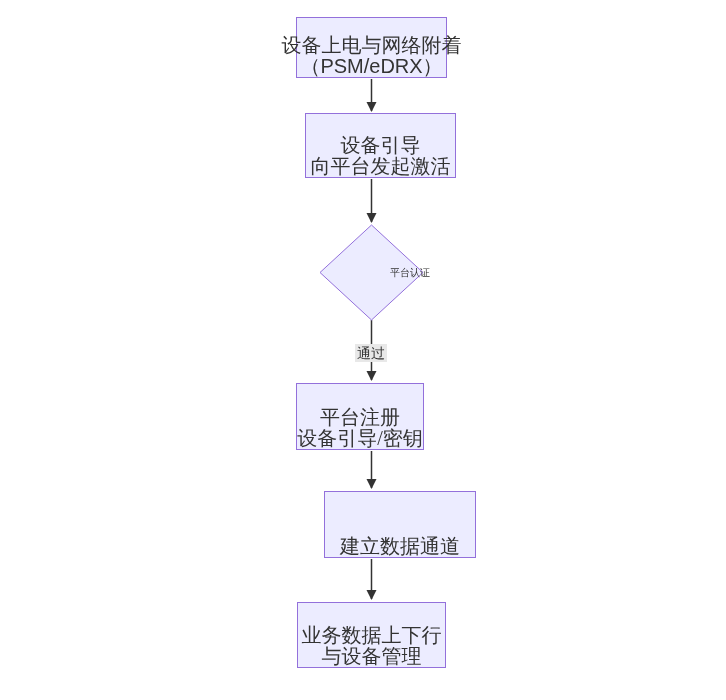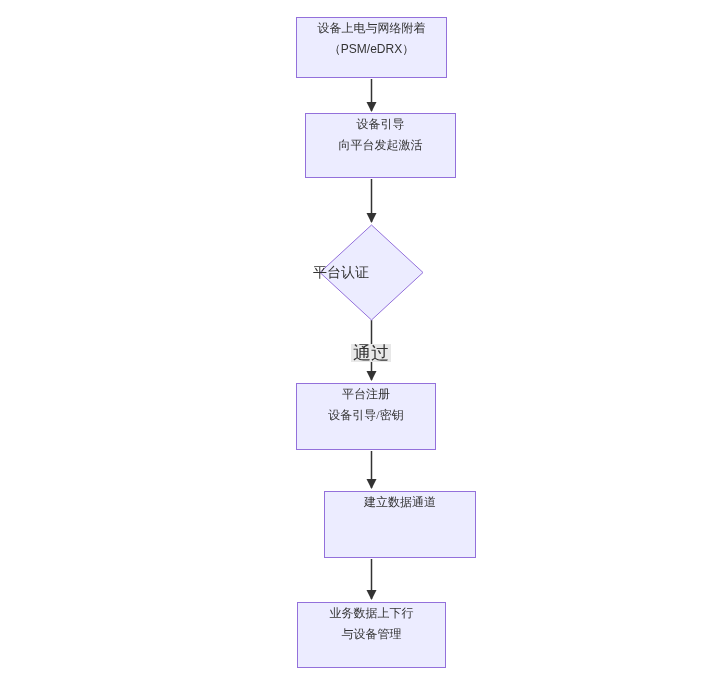--- a/index.html
+++ b/index.html
@@ -40,53 +40,53 @@
     stroke: var(--node-border);
     stroke-width: 1;
   }
   .flow-node {
     position: absolute;
     background: var(--node-fill);
     border: 1px solid var(--node-border);
     display: flex;
     flex-direction: column;
     align-items: center;
-    justify-content: flex-start;
+    justify-content: flex-end;
     text-align: center;
     color: var(--text);
-    font-size: 12px;
+    font-size: 20px;
     line-height: 21px;
   }
   .node-line { display: block; white-space: nowrap; }
   .diamond-label {
     position: absolute;
-    left: 313px;
+    left: 329px;
     top: 262px;
     width: 101px;
-    text-align: left;
+    text-align: right;
     color: var(--text);
-    font-size: 14px;
+    font-size: 10px;
     line-height: 21px;
   }
   .edge-label {
     position: absolute;
     left: 371px;
     top: 344px;
     transform: translateX(-50%);
     background: var(--edge-label-bg);
     color: var(--text);
-    font-size: 18px;
+    font-size: 14px;
     line-height: 16px;
     padding: 1px 2px;
     white-space: nowrap;
   }
   
   #node-power-attach  { left: 296px; top: 17px;  width: 151px; height: 61px; }
   #node-bootstrap     { left: 296px; top: 113px; width: 151px; height: 65px; margin-left: 9px; }
-  #node-register      { left: 296px; top: 383px; width: 140px; height: 67px; font-family: Liberation Serif, serif; }
+  #node-register      { left: 296px; top: 383px; width: 128px; height: 67px; font-family: Liberation Serif, serif; }
   #node-data-channel  { left: 296px; top: 491px; width: 152px; height: 67px; margin-left: 28px; }
   #node-business      { left: 297px; top: 602px; width: 149px; height: 66px; }
 </style>
 </head>
 <body>
 
 <div id="canvas">
 
   <svg id="edge-layer" width="726" height="700" viewBox="0 0 726 700" xmlns="http://www.w3.org/2000/svg">
     <defs>

